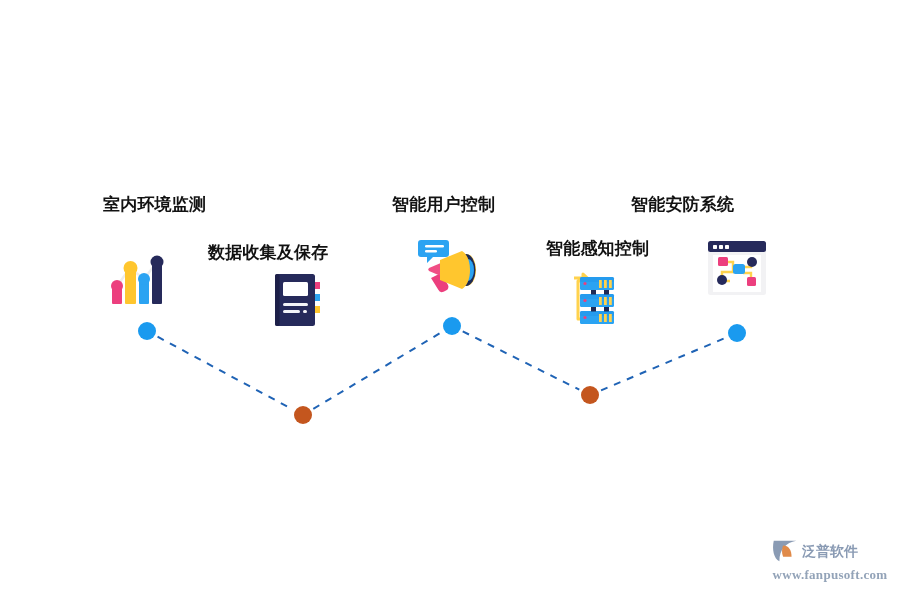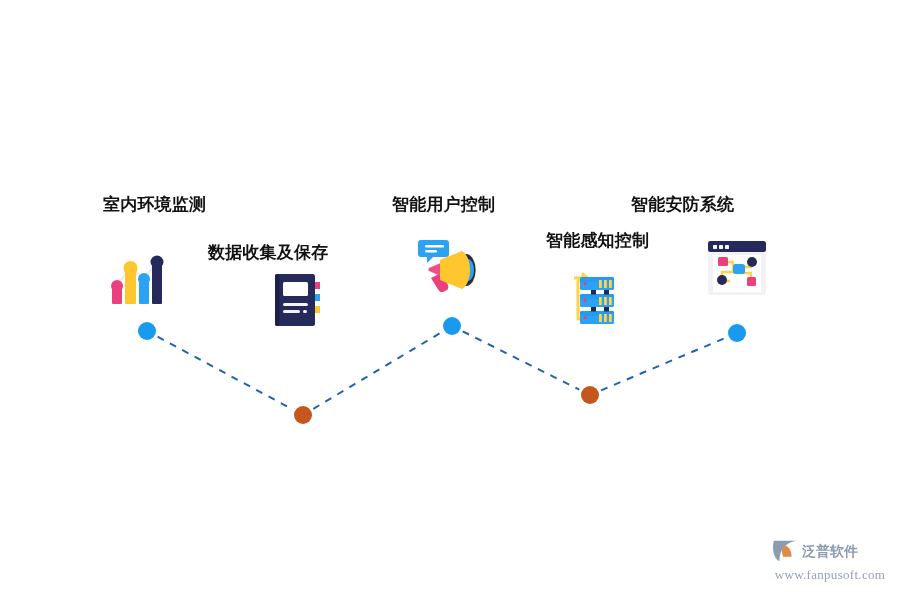--- a/index.html
+++ b/index.html
@@ -69,21 +69,21 @@
     font-size: 14px;
     font-weight: bold;
     color: #8A9BB4;
     letter-spacing: 0px;
     margin-left: 2px;
     line-height: 30px;
   }
   #watermark .wm-url {
     font-family: "Liberation Serif", "DejaVu Serif", serif;
     font-size: 13px;
-    font-weight: normal;
+    font-weight: bold;
     color: #93A3B8;
     letter-spacing: 0.3px;
     text-align: center;
     line-height: 16px;
     margin-top: -1px;
   }
 </style>
 </head>
 <body>
 
@@ -101,21 +101,21 @@
         <circle cx="303" cy="415" r="9" fill="#C4561E"></circle>
         <circle cx="452" cy="326" r="9" fill="#1A9AEF"></circle>
         <circle cx="590" cy="395" r="9" fill="#C4561E"></circle>
         <circle cx="737" cy="333" r="9" fill="#1A9AEF"></circle>
       </g>
   </svg>
 
   <div class="node-label" id="label-0" style="left: 103px; top: 195px;">室内环境监测</div>
   <div class="node-label" id="label-1" style="left: 208px; top: 243px; text-align: right;">数据收集及保存</div>
   <div class="node-label" id="label-2" style="left: 392px; top: 195px;">智能用户控制</div>
-  <div class="node-label" id="label-3" style="left: 546px; top: 231px;">智能感知控制</div>
+  <div class="node-label" id="label-3" style="left: 546px; top: 239px;">智能感知控制</div>
   <div class="node-label" id="label-4" style="left: 631px; top: 195px;">智能安防系统</div>
 
   <div class="node-icon" id="icon-0" style="left: 105px; top: 246px;">
     <svg viewBox="0 0 64 64">
       <polyline points="12,40 25,22 39,33 52,16" fill="none" stroke="#EDEDED" stroke-width="2.4"></polyline>
       <rect x="7" y="40" width="10" height="18" rx="1" fill="#EC3F7E"></rect>
       <rect x="20" y="24" width="11" height="34" rx="1" fill="#FFC62E"></rect>
       <rect x="34" y="35" width="10" height="23" rx="1" fill="#2BA3F2"></rect>
       <rect x="47" y="18" width="10" height="40" rx="1" fill="#262A5B"></rect>
       <circle cx="12" cy="40" r="6" fill="#EC3F7E"></circle>

